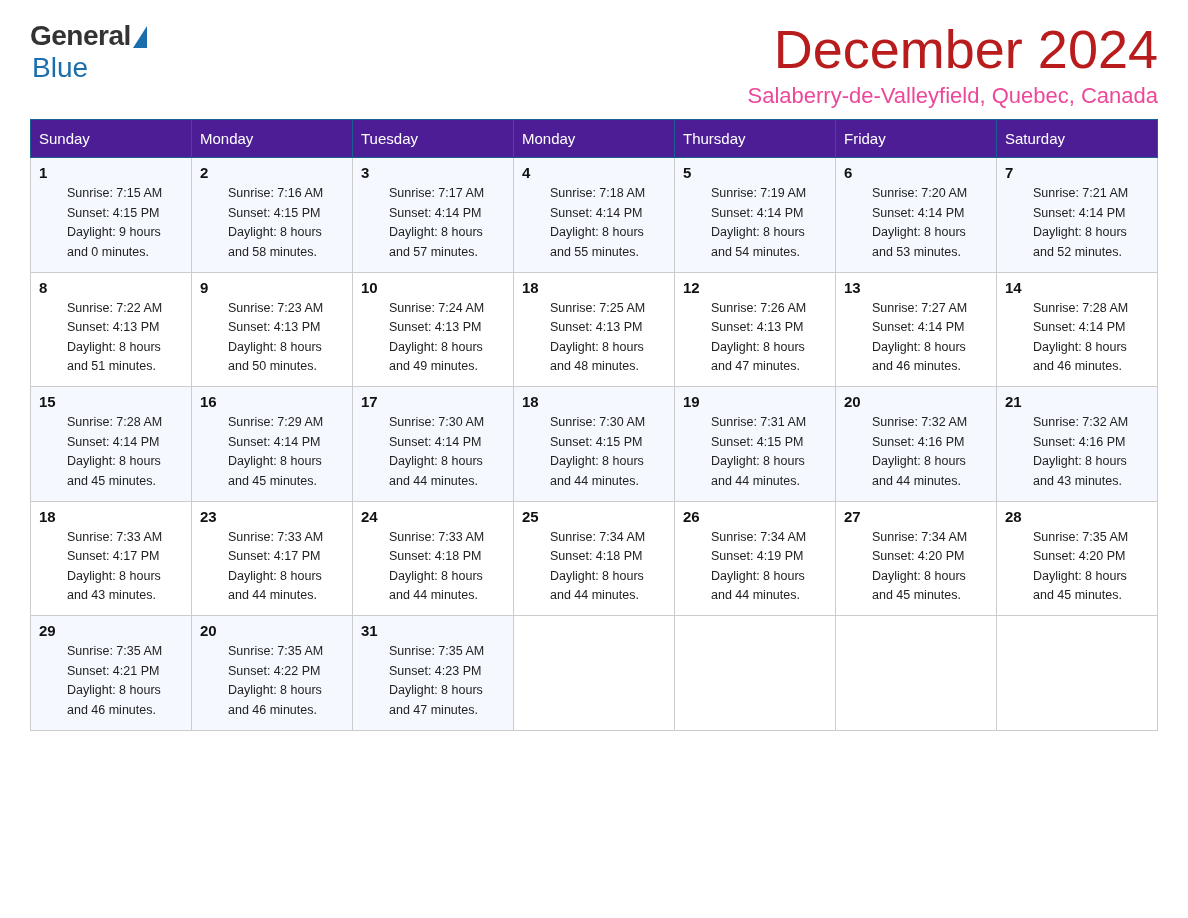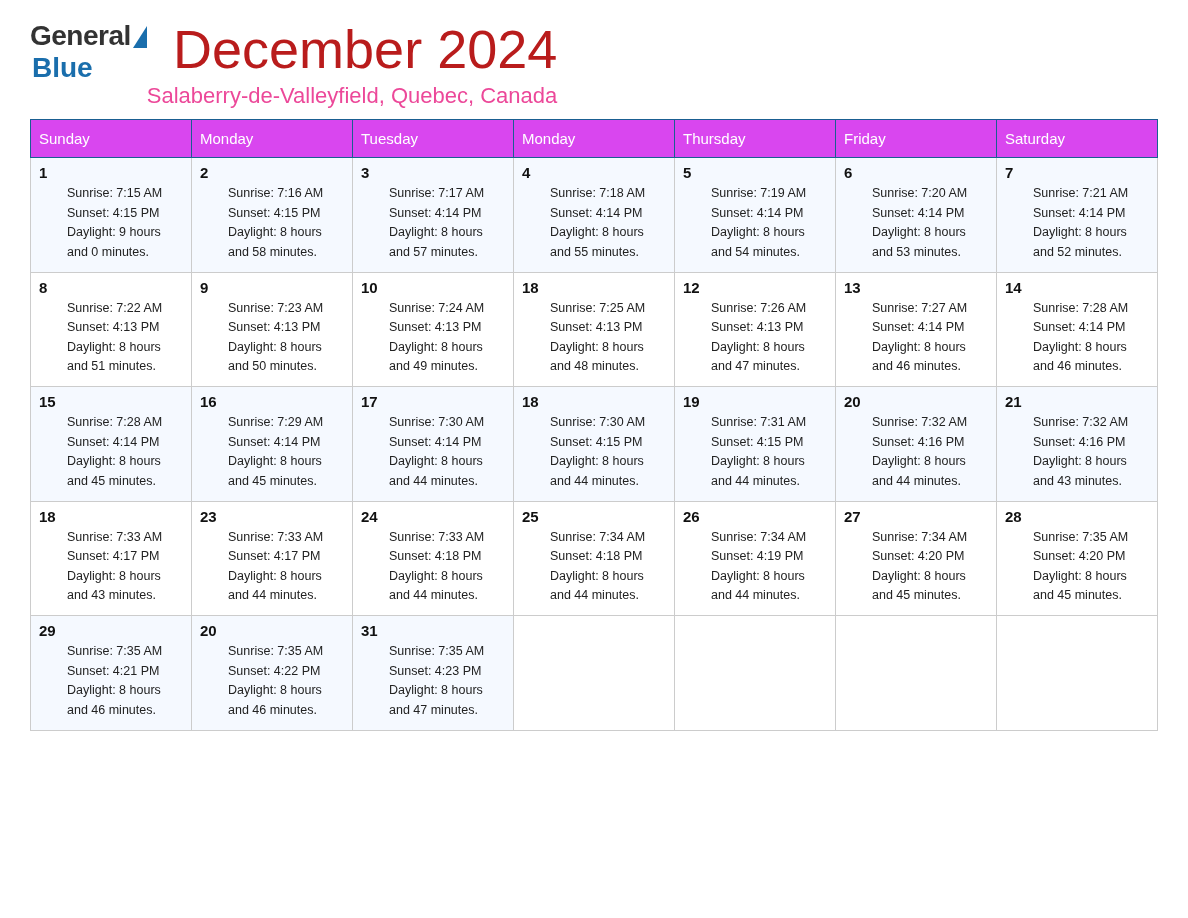--- a/index.html
+++ b/index.html
@@ -6,20 +6,21 @@
     body {
       font-family: Arial, sans-serif;
       background: #fff;
       color: #222;
       width: 1188px;
       min-height: 918px;
       padding: 20px 30px 30px 30px;
     }
     .header {
       display: flex;
+      justify-content: space-between;
       align-items: flex-start;
       margin-bottom: 10px;
     }
     .logo {
       display: flex;
       flex-direction: column;
       align-items: flex-start;
     }
     .logo-top {
       display: flex;
@@ -34,21 +35,21 @@
     .logo-triangle {
       width: 0;
       height: 0;
       border-left: 14px solid transparent;
       border-bottom: 22px solid #1a6eac;
       margin-left: 2px;
       margin-top: 2px;
     }
     .logo-blue {
       font-size: 28px;
-      font-weight: bold;
+      font-weight: normal;
       color: #1a6eac;
       margin-left: 2px;
     }
     .title-area {
       text-align: right;
     }
     .month-title {
       font-size: 54px;
       font-weight: normal;
       color: #b91c1c;
@@ -58,21 +59,21 @@
       font-size: 22px;
       color: #ec4899;
       margin-top: 4px;
     }
     table {
       width: 100%;
       border-collapse: collapse;
       margin-top: 10px;
     }
     thead tr th {
-      background-color: #d946ef;
+      background-color: #4c1d95;
       color: #fff;
       font-size: 15px;
       font-weight: normal;
       padding: 10px 8px;
       text-align: left;
       border: 1px solid #1a5f91;
     }
     tbody tr td {
       vertical-align: top;
       padding: 6px 8px 10px 8px;

